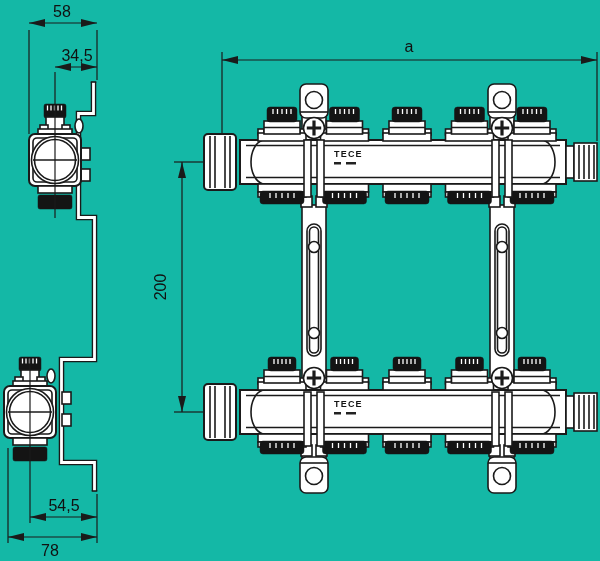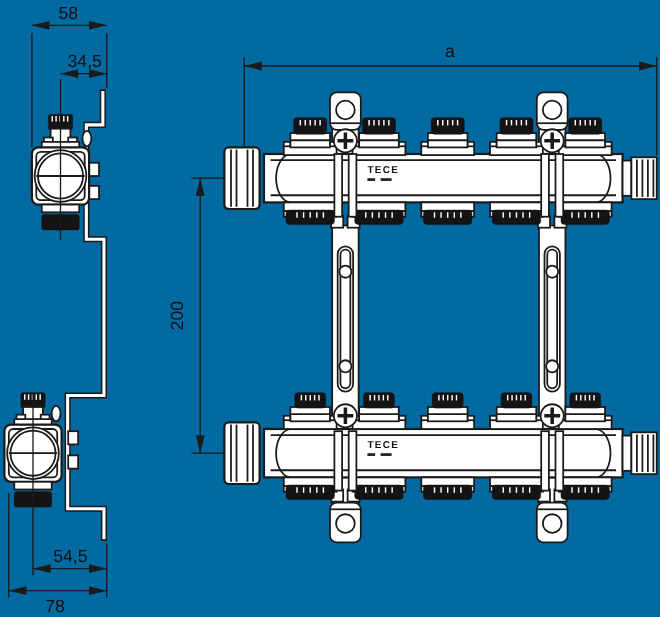--- a/index.html
+++ b/index.html
@@ -1,16 +1,16 @@
 <!DOCTYPE html>
 <html><head>
 <meta charset="utf-8">
 <style>
   html,body{margin:0;padding:0;background:#fff;}
-  #stage{width:600px;height:561px;background:#0369a1;position:relative;overflow:hidden;}
+  #stage{width:600px;height:561px;background:#14b8a6;position:relative;overflow:hidden;}
   svg{display:block;}
   .ln  {stroke:#1a1a1a;stroke-width:1.6;fill:none;}
   .wf  {stroke:#1a1a1a;stroke-width:1.6;fill:#ffffff;}
   .wf2 {stroke:#1a1a1a;stroke-width:2;fill:#ffffff;}
   .blk {fill:#141414;stroke:#141414;stroke-width:0.5;}
   .rib {stroke:#ffffff;stroke-width:1.3;fill:none;}
   .dim {stroke:#1a1a1a;stroke-width:1.2;fill:none;}
   .arr {fill:#1a1a1a;stroke:none;}
   .dtx {font-family:"Liberation Sans",sans-serif;font-size:16px;fill:#111;}
   .logo{font-family:"Liberation Sans",sans-serif;font-size:9px;font-weight:bold;letter-spacing:1.2px;fill:#141414;}

